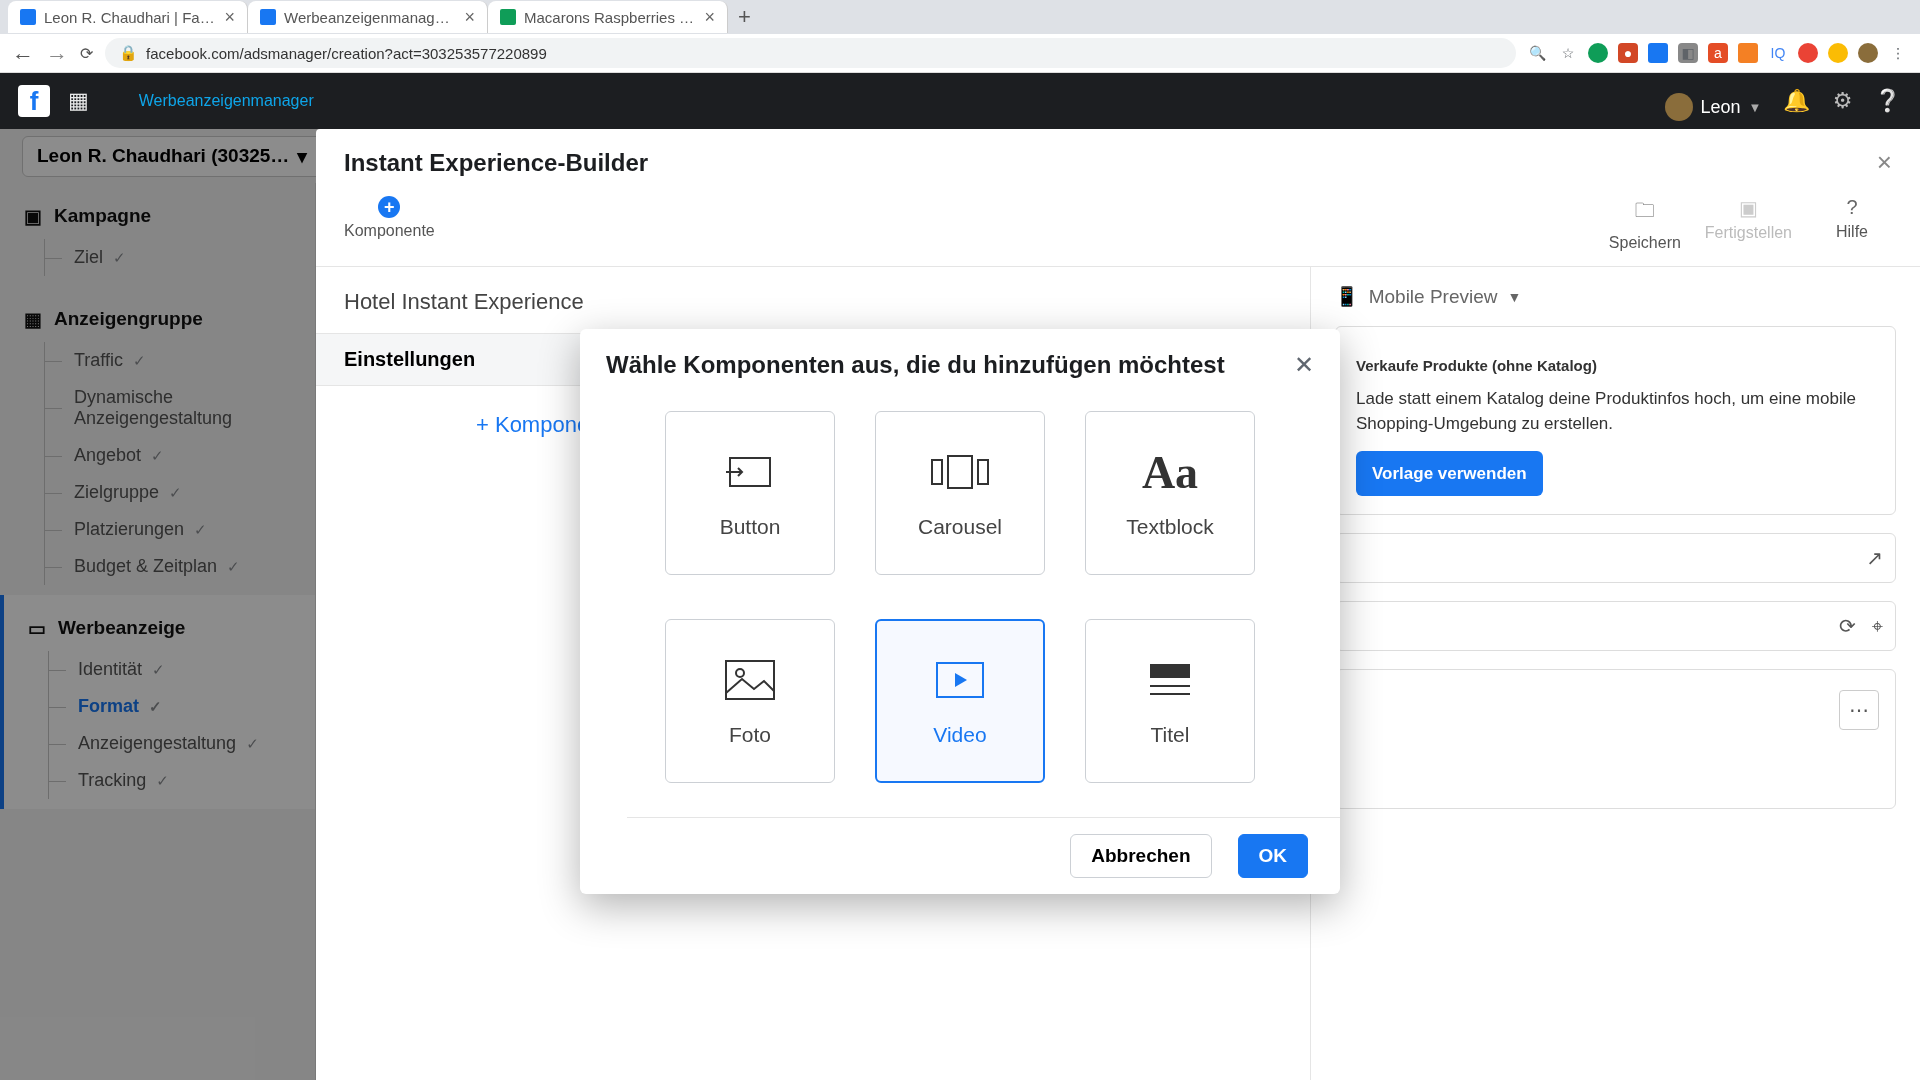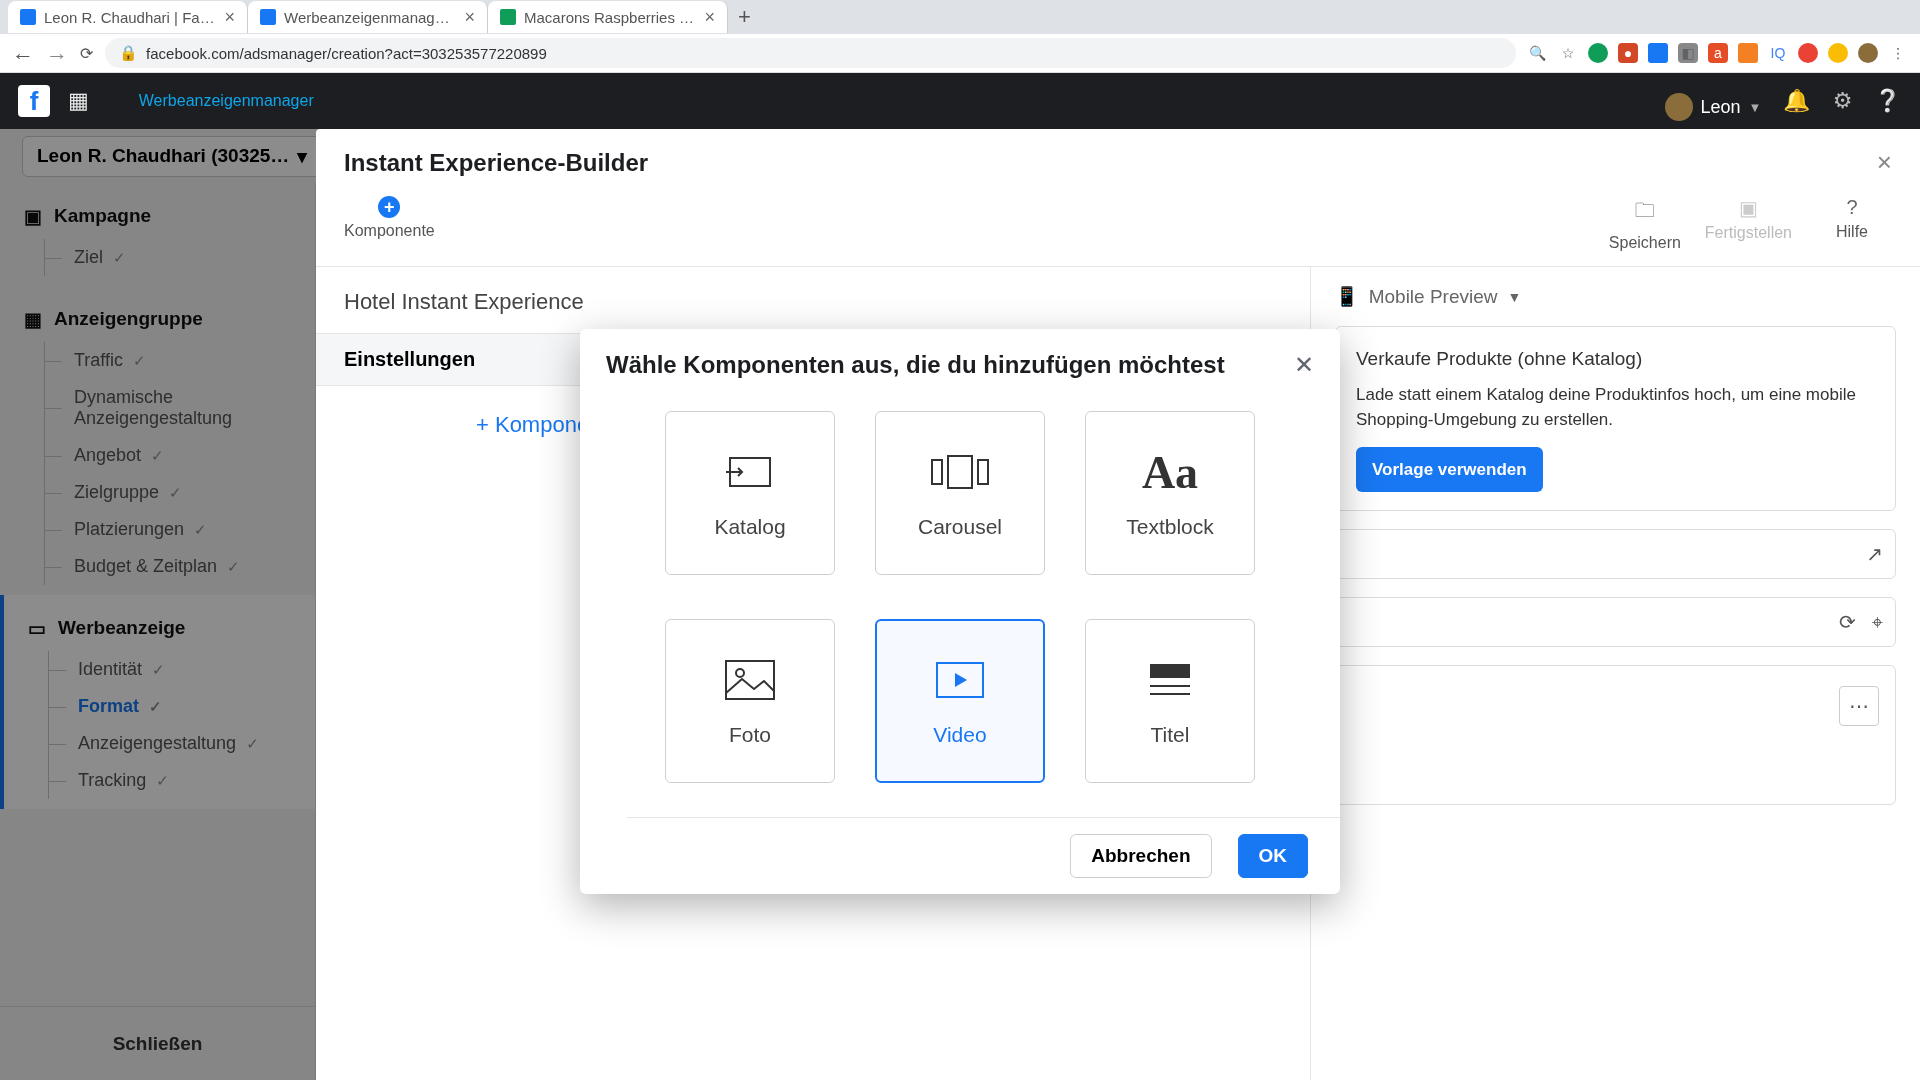--- a/index.html
+++ b/index.html
@@ -70,21 +70,21 @@
 
 .builder-body { display: flex; flex: 1; min-height: 0; }
 .builder-left { flex: 1; min-width: 0; padding: 18px 0; display: flex; flex-direction: column; }
 .doc-title { font-size: 22px; padding: 4px 28px 18px; color: #444; }
 .sec-head { background: #f5f6f7; padding: 14px 28px; font-size: 20px; font-weight: 700; border-top: 1px solid #e5e5e5; border-bottom: 1px solid #e5e5e5; }
 .add-komp { color: #1877f2; font-size: 22px; padding: 26px 0 26px 160px; cursor: pointer; }
 .preview-pane { width: 610px; border-left: 1px solid #e5e5e5; padding: 18px 24px; display: flex; flex-direction: column; gap: 18px; }
 .prev-top { display: flex; align-items: center; gap: 10px; font-size: 19px; color: #666; }
 .prev-top .caret { font-size: 14px; }
 .info-card { border: 1px solid #ddd; border-radius: 6px; padding: 18px 20px; font-size: 17px; color: #333; line-height: 1.5; }
-.info-card .card-title { font-weight: 400; font-size: 19px; margin-bottom: 8px; }
+.info-card .card-title { font-weight: 700; font-size: 15px; margin-bottom: 8px; margin-top: 10px; }
 .info-card .use-btn { display: inline-block; margin-top: 14px; background: #1877f2; color: #fff; padding: 10px 16px; border-radius: 6px; font-weight: 600; font-size: 17px; cursor: pointer; }
 .device-frame { border: 1px solid #ddd; border-radius: 6px; padding: 12px; display: flex; justify-content: flex-end; gap: 16px; font-size: 20px; color: #555; align-items: center; }
 .device-body { border: 1px solid #ddd; border-radius: 6px; height: 140px; position: relative; }
 .dots-float { position: absolute; right: 16px; top: 20px; width: 40px; height: 40px; border: 1px solid #ccc; border-radius: 4px; display: flex; align-items: center; justify-content: center; background: #fff; font-size: 20px; color: #555; cursor: pointer; }
 
 
 .modal-back { position: absolute; inset: 0; display: flex; align-items: flex-start; justify-content: center; }
 .modal { margin-top: 200px; width: 760px; background: #fff; border-radius: 6px; box-shadow: 0 12px 40px rgba(0,0,0,.3); overflow: hidden; }
 .modal-head { display: flex; align-items: flex-end; padding: 22px 26px; }
 .modal-title { font-size: 24px; font-weight: 800; color: #1c1e21; flex: 1; }
@@ -233,21 +233,20 @@
         </div>
       <div class="sb-item">
           <span>Anzeigengestaltung</span>
           <span class="check">✓</span>
         </div>
       <div class="sb-item">
           <span>Tracking</span>
           <span class="check">✓</span>
         </div>
     </div>
-    <div class="sb-foot"><span>Schließen</span></div>
   </div>
 
   <div class="dark-overlay"></div>
 
   <div class="builder">
     <div class="builder-head">
       <span class="builder-title">Instant Experience-Builder</span>
       <span class="builder-close">×</span>
     </div>
     <div class="builder-toolbar">
@@ -308,21 +307,21 @@
       </div>
       <div class="modal-body">
         <div class="comp-grid">
           <div class="comp-card">
             <span class="comp-ico">
               <svg width="52" height="40" viewBox="0 0 52 40">
                   <rect x="6" y="6" width="40" height="28" fill="none" stroke="#333" stroke-width="2"></rect>
                   <path d="M2 20 L18 20 M14 16 L18 20 L14 24" fill="none" stroke="#333" stroke-width="2"></path>
                 </svg>
             </span>
-            <span class="comp-label">Katalog</span>
+            <span class="comp-label">Button</span>
           </div>
           <div class="comp-card">
             <span class="comp-ico">
               <svg width="60" height="40" viewBox="0 0 60 40">
                   <rect x="2" y="8" width="10" height="24" fill="none" stroke="#333" stroke-width="2"></rect>
                   <rect x="18" y="4" width="24" height="32" fill="none" stroke="#333" stroke-width="2"></rect>
                   <rect x="48" y="8" width="10" height="24" fill="none" stroke="#333" stroke-width="2"></rect>
                 </svg>
             </span>
             <span class="comp-label">Carousel</span>

